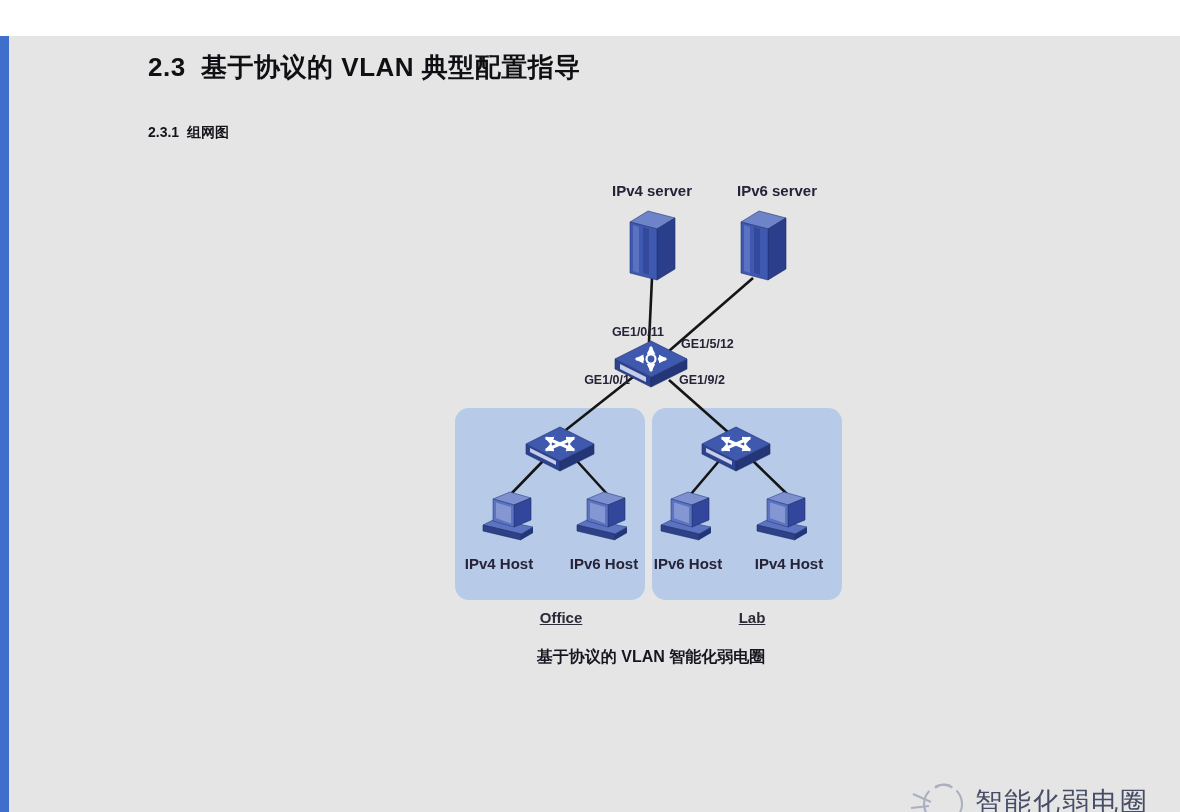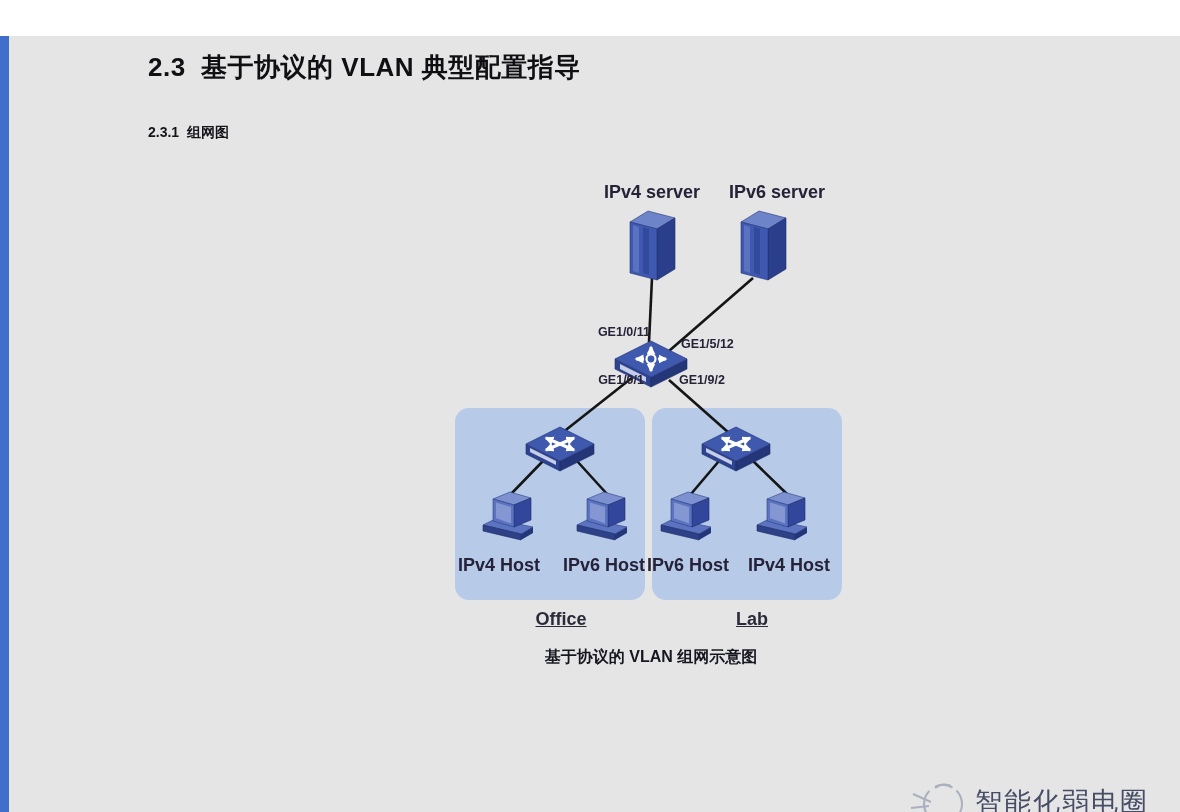--- a/index.html
+++ b/index.html
@@ -4,21 +4,21 @@
 <style>
   html,body{margin:0;padding:0;background:#ffffff;}
   .page{position:relative;width:1180px;height:812px;background:#e5e5e5;overflow:hidden;
         font-family:"Liberation Sans", sans-serif;color:#1a1a1a;margin-top:36px;}
   .left-bar{position:absolute;left:0;top:0;width:9px;height:812px;background:#3f6fca;}
   .bottom-edge{position:absolute;left:0;bottom:0;width:1180px;height:2px;background:#4a4a4a;opacity:.65;}
   .section-title{position:absolute;left:148px;top:14px;font-size:26px;font-weight:700;color:#101014;
                  letter-spacing:.5px;white-space:pre;}
   .subsection-title{position:absolute;left:148px;top:88px;font-size:14px;font-weight:600;color:#14141a;white-space:pre;}
   .diagram-svg{position:absolute;left:0;top:0;width:1180px;height:812px;pointer-events:none;}
-  .dlabel{position:absolute;font-size:18px;font-weight:700;color:#262238;white-space:nowrap;}
+  .dlabel{position:absolute;font-size:15px;font-weight:700;color:#262238;white-space:nowrap;}
   .center{transform:translateX(-50%);}
   .port{font-size:12.5px;}
   .port-right{text-align:right;}
   .group-label{font-weight:600;color:#2a2a38;text-decoration:underline;}
   .caption{position:absolute;left:651px;top:611px;transform:translateX(-50%);
            font-size:16px;font-weight:700;color:#161620;white-space:nowrap;}
   .watermark{position:absolute;left:905px;top:736px;width:270px;height:62px;}
   .wm-text{position:absolute;left:70px;top:12px;font-size:27px;font-weight:400;color:#474d66;
            letter-spacing:2px;white-space:nowrap;}
   .wm-logo{position:absolute;left:0;top:0;}
@@ -101,34 +101,34 @@
 
     <use href="#hostIcon" x="481" y="451"></use>
     <use href="#hostIcon" x="575" y="451"></use>
     <use href="#hostIcon" x="659" y="451"></use>
     <use href="#hostIcon" x="755" y="451"></use>
   </svg>
 
   <div class="dlabel center" style="left:652px;top:146px;">IPv4 server</div>
   <div class="dlabel center" style="left:777px;top:146px;">IPv6 server</div>
 
-  <div class="dlabel port port-right" style="left:572px;top:289px;width:78px;">GE1/0/11</div>
+  <div class="dlabel port port-right" style="left:586px;top:289px;width:78px;">GE1/0/11</div>
   <div class="dlabel port" style="left:681px;top:301px;">GE1/5/12</div>
-  <div class="dlabel port port-right" style="left:574px;top:337px;width:70px;">GE1/0/1</div>
+  <div class="dlabel port port-right" style="left:560px;top:337px;width:70px;">GE1/0/1</div>
   <div class="dlabel port" style="left:679px;top:337px;">GE1/9/2</div>
 
   <div class="dlabel center" style="left:499px;top:519px;">IPv4 Host</div>
   <div class="dlabel center" style="left:604px;top:519px;">IPv6 Host</div>
   <div class="dlabel center" style="left:688px;top:519px;">IPv6 Host</div>
   <div class="dlabel center" style="left:789px;top:519px;">IPv4 Host</div>
 
   <div class="dlabel center group-label" style="left:561px;top:573px;">Office</div>
   <div class="dlabel center group-label" style="left:738px;top:573px;padding-left:28px;">Lab</div>
 
-  <div class="caption">基于协议的 VLAN 组网示意图</div>
+  <div class="caption">基于协议的 VLAN 智能化弱电圈</div>
 
   <div class="watermark">
     <svg class="wm-logo" width="64" height="62" viewBox="0 0 64 62">
       <circle cx="38" cy="32" r="19" fill="none" stroke="#aab0bf" stroke-width="2" stroke-dasharray="26 7 18 5" transform="rotate(-25 38 32)"></circle>
       <line x1="8" y1="22" x2="26" y2="30" stroke="#aab0bf" stroke-width="2"></line>
       <line x1="6" y1="36" x2="24" y2="34" stroke="#aab0bf" stroke-width="2"></line>
       <path d="M30,16 q8,-6 16,-2" fill="none" stroke="#aab0bf" stroke-width="2"></path>
     </svg>
     <div class="wm-text">智能化弱电圈</div>
   </div>

